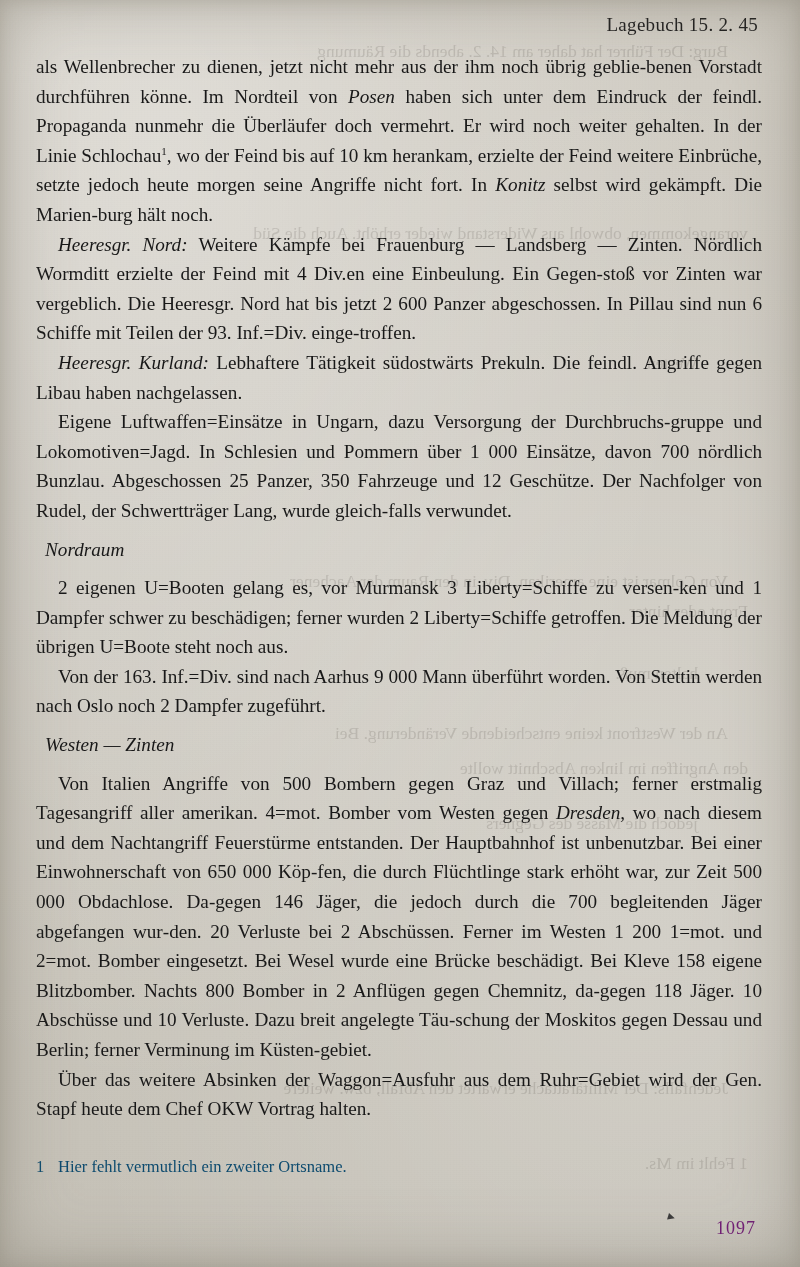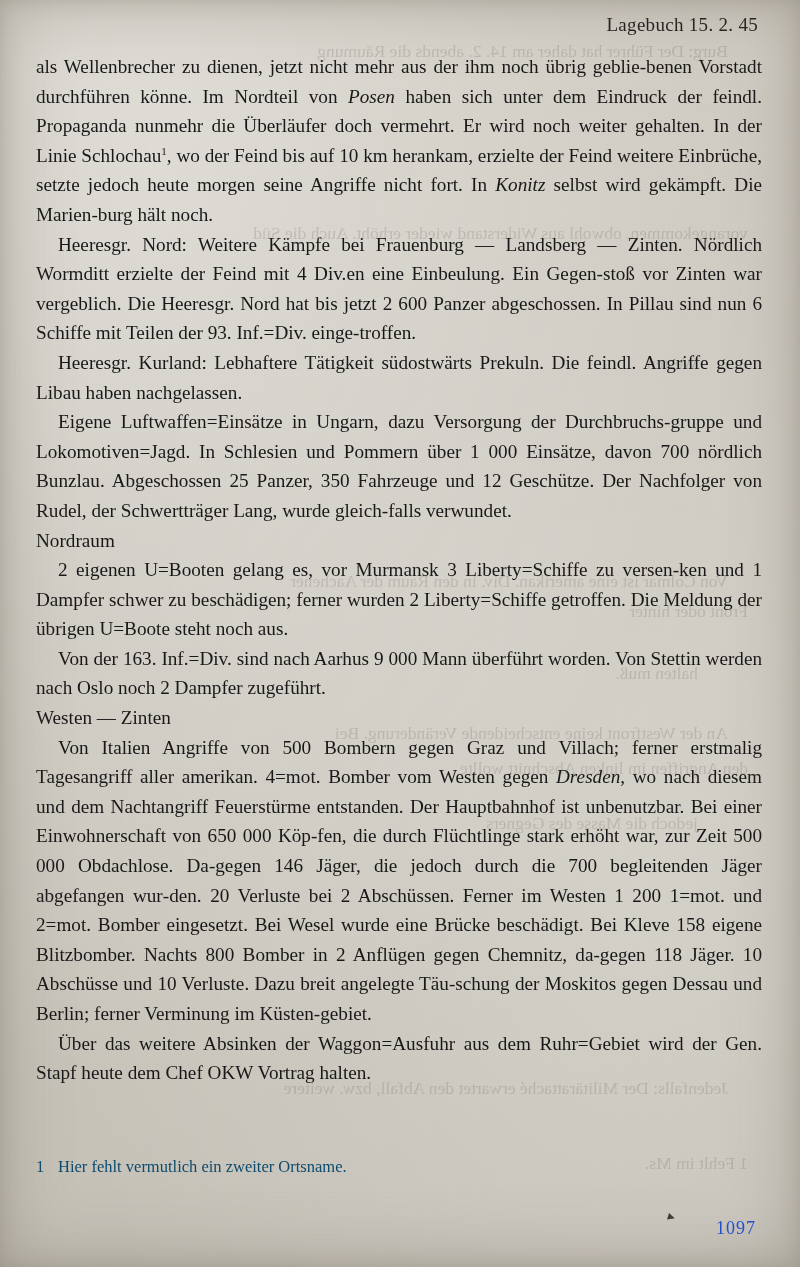--- a/index.html
+++ b/index.html
@@ -71,24 +71,26 @@
     line-height: 29.6px;
     text-align: justify;
     color: #181818;
   }
   p {
     margin: 0;
     text-indent: 22px;
   }
   p.noindent { text-indent: 0; }
   .sec {
-    margin: 0;
+    margin: 9px;
     text-indent: 0;
+    font-style: italic;
   }
   .sec-run {
+    font-style: italic;
   }
   .it { font-style: italic; }
   sup {
     font-size: 11px;
     vertical-align: super;
     line-height: 0;
   }
   .footnote {
     position: absolute;
     left: 36px;
@@ -101,21 +103,21 @@
   .footnote .num {
     display: inline-block;
     width: 22px;
   }
   .pagenum {
     position: absolute;
     right: 44px;
     bottom: 28px;
     font-size: 18px;
     letter-spacing: 1px;
-    color: #1d4ed8;
+    color: #701a75;
   }
   .mark {
     position: absolute;
     right: 125px;
     bottom: 42px;
     font-size: 14px;
     color: #3a3a3a;
     transform: rotate(16deg);
   }
   .edge-shadow {

